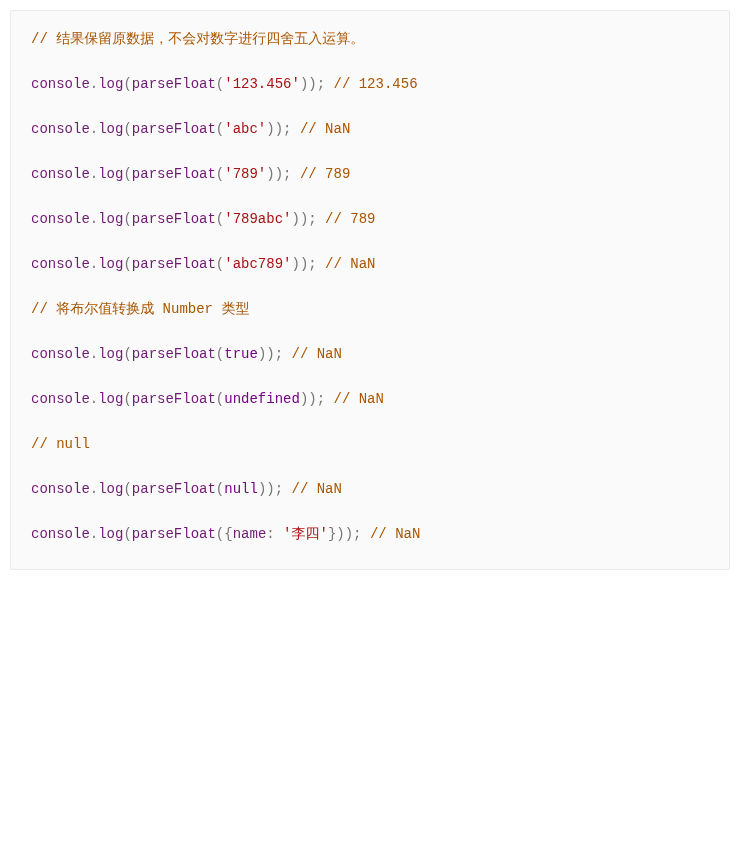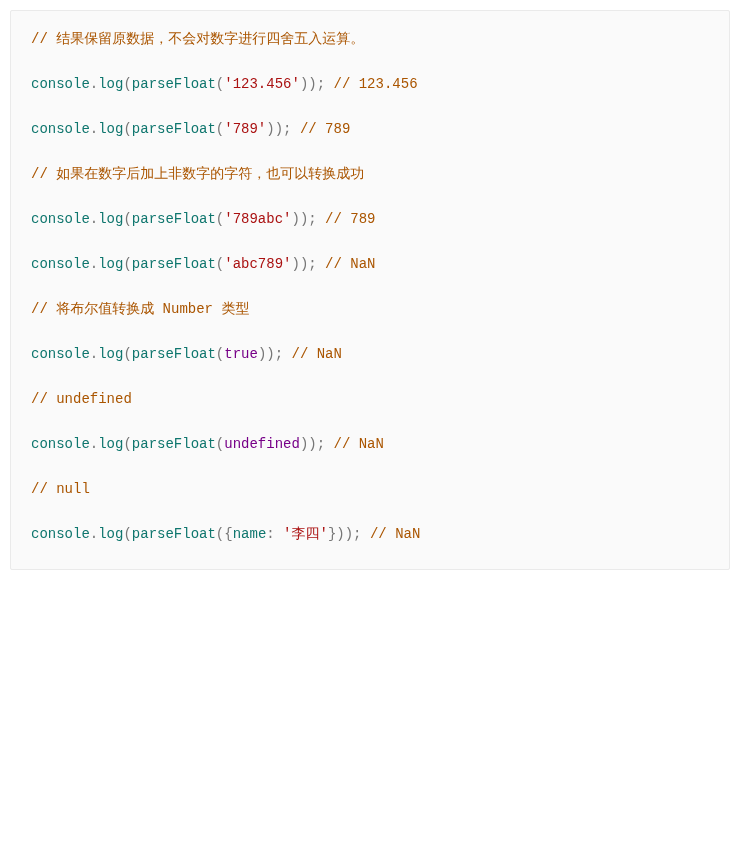--- a/index.html
+++ b/index.html
@@ -15,34 +15,34 @@
       border-radius: 2px;
       padding: 18px 20px 24px 20px;
       line-height: 1.5;
     }
     .code-line {
       white-space: pre;
       margin-bottom: 24px;
     }
     .code-line:last-child { margin-bottom: 0; }
     .tok-comment { color: #aa5500; margin-top: 26px; }
-    .tok-ident { color: #0f766e; }
+    .tok-ident { color: #701a75; }
     .tok-punct { color: #777777; }
     .tok-string { color: #aa1111; }
     .tok-keyword { color: #770088; }
   </style>
 </head>
 <body>
 
 <div class="code-block" id="code-block">
     <div class="code-line"><span class="tok-comment">// 结果保留原数据，不会对数字进行四舍五入运算。</span></div>
     <div class="code-line"><span class="tok-ident">console</span><span class="tok-punct">.</span><span class="tok-ident">log</span><span class="tok-punct">(</span><span class="tok-ident">parseFloat</span><span class="tok-punct">(</span><span class="tok-string">'123.456'</span><span class="tok-punct">));</span><span class="tok-ident"> </span><span class="tok-comment">// 123.456</span></div>
+    <div class="code-line"><span class="tok-ident">console</span><span class="tok-punct">.</span><span class="tok-ident">log</span><span class="tok-punct">(</span><span class="tok-ident">parseFloat</span><span class="tok-punct">(</span><span class="tok-string">'abc'</span><span class="tok-punct">));</span><span class="tok-ident"> </span><span class="tok-comment">// NaN</span></div>
     <div class="code-line"><span class="tok-ident">console</span><span class="tok-punct">.</span><span class="tok-ident">log</span><span class="tok-punct">(</span><span class="tok-ident">parseFloat</span><span class="tok-punct">(</span><span class="tok-string">'789'</span><span class="tok-punct">));</span><span class="tok-ident"> </span><span class="tok-comment">// 789</span></div>
-    <div class="code-line"><span class="tok-comment">// 如果在数字后加上非数字的字符，也可以转换成功</span></div>
     <div class="code-line"><span class="tok-ident">console</span><span class="tok-punct">.</span><span class="tok-ident">log</span><span class="tok-punct">(</span><span class="tok-ident">parseFloat</span><span class="tok-punct">(</span><span class="tok-string">'789abc'</span><span class="tok-punct">));</span><span class="tok-ident"> </span><span class="tok-comment">// 789</span></div>
     <div class="code-line"><span class="tok-ident">console</span><span class="tok-punct">.</span><span class="tok-ident">log</span><span class="tok-punct">(</span><span class="tok-ident">parseFloat</span><span class="tok-punct">(</span><span class="tok-string">'abc789'</span><span class="tok-punct">));</span><span class="tok-ident"> </span><span class="tok-comment">// NaN</span></div>
     <div class="code-line"><span class="tok-comment">// 将布尔值转换成 Number 类型</span></div>
     <div class="code-line"><span class="tok-ident">console</span><span class="tok-punct">.</span><span class="tok-ident">log</span><span class="tok-punct">(</span><span class="tok-ident">parseFloat</span><span class="tok-punct">(</span><span class="tok-keyword">true</span><span class="tok-punct">));</span><span class="tok-ident"> </span><span class="tok-comment">// NaN</span></div>
-    <div class="code-line"><span class="tok-comment">// undefined</span></div>
     <div class="code-line"><span class="tok-ident">console</span><span class="tok-punct">.</span><span class="tok-ident">log</span><span class="tok-punct">(</span><span class="tok-ident">parseFloat</span><span class="tok-punct">(</span><span class="tok-keyword">undefined</span><span class="tok-punct">));</span><span class="tok-ident"> </span><span class="tok-comment">// NaN</span></div>
     <div class="code-line"><span class="tok-comment">// null</span></div>
+    <div class="code-line"><span class="tok-ident">console</span><span class="tok-punct">.</span><span class="tok-ident">log</span><span class="tok-punct">(</span><span class="tok-ident">parseFloat</span><span class="tok-punct">(</span><span class="tok-keyword">null</span><span class="tok-punct">));</span><span class="tok-ident"> </span><span class="tok-comment">// NaN</span></div>
     <div class="code-line"><span class="tok-ident">console</span><span class="tok-punct">.</span><span class="tok-ident">log</span><span class="tok-punct">(</span><span class="tok-ident">parseFloat</span><span class="tok-punct">({</span><span class="tok-ident">name</span><span class="tok-punct">: </span><span class="tok-string">'李四'</span><span class="tok-punct">}));</span><span class="tok-ident"> </span><span class="tok-comment">// NaN</span></div>
   </div>
 
 </body></html>

